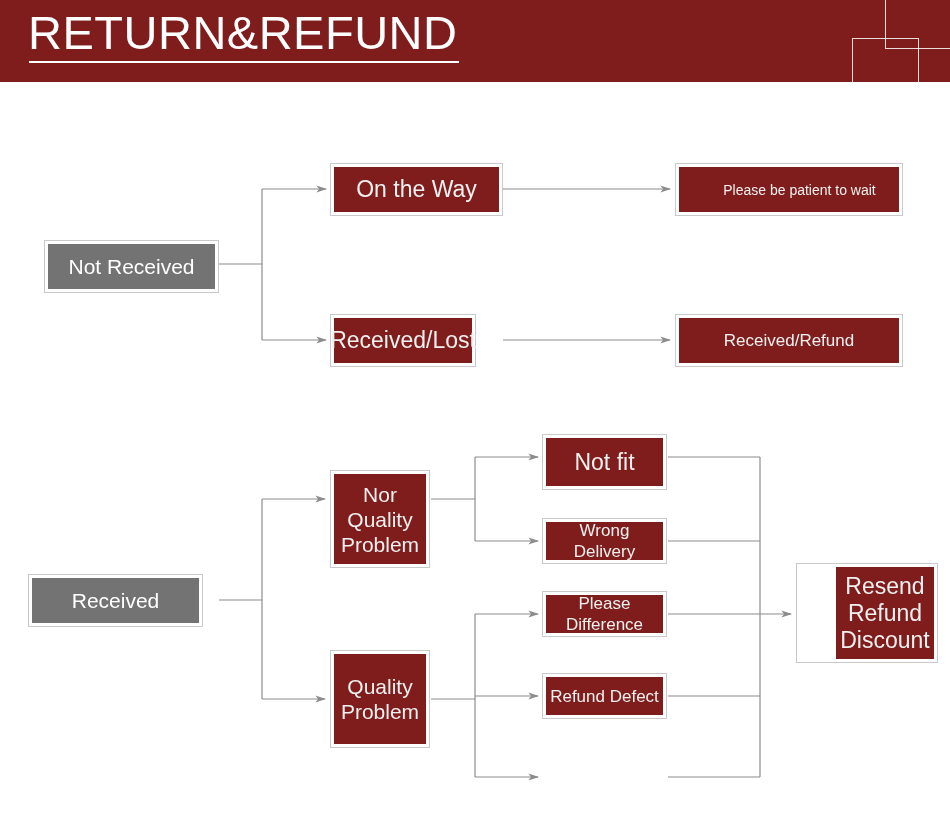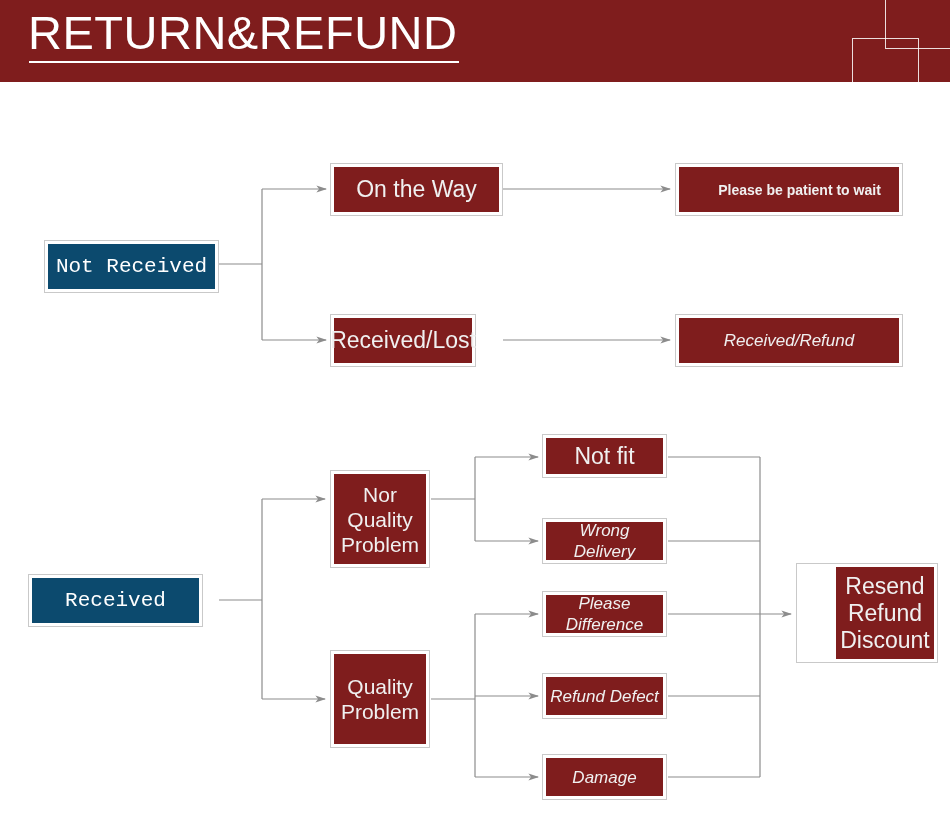--- a/index.html
+++ b/index.html
@@ -87,28 +87,27 @@
     display: flex;
     align-items: center;
     justify-content: center;
     text-align: center;
     color: #f0f0f0;
     background: #7f1d1d;
     box-sizing: border-box;
     padding: 0 4px;
   }
   .node.accent .node-inner {
-    background: #0c4a6e;
+    background: #737373;
     color: #ffffff;
-    font-family: Liberation Mono, monospace;
   }
   .txt-xl  { font-size: 23px; line-height: 27px; font-weight: 400; }
   .txt-lg  { font-size: 21px; line-height: 25px; font-weight: 400; }
-  .txt-md  { font-size: 17px; line-height: 21px; font-weight: 400; font-style: italic; }
-  .txt-sm  { font-size: 14px; line-height: 18px; font-weight: 700; padding-left: 25px; }
+  .txt-md  { font-size: 17px; line-height: 21px; font-weight: 400; }
+  .txt-sm  { font-size: 14px; line-height: 18px; font-weight: 400; padding-left: 25px; }
   .multiline { white-space: pre-line; }
 </style>
 </head>
 <body>
 
 <div id="page">
 
   <div class="header-band">
     <div class="header-title">RETURN&amp;REFUND</div>
     <div class="header-underline"></div>
@@ -195,39 +194,36 @@
       <div class="node-inner txt-lg multiline">Nor
 Quality
 Problem</div>
     </div>
 
     <div class="node" style="left:330px; top:568px; width:100px; height:98px;">
       <div class="node-inner txt-lg multiline">Quality
 Problem</div>
     </div>
 
-    <div class="node" style="left:542px; top:352px; width:125px; height:44px;">
+    <div class="node" style="left:542px; top:352px; width:125px; height:56px;">
       <div class="node-inner txt-xl">Not fit</div>
     </div>
 
     <div class="node" style="left:542px; top:436px; width:125px; height:46px;">
       <div class="node-inner txt-md">Wrong Delivery</div>
     </div>
 
     <div class="node" style="left:542px; top:509px; width:125px; height:46px;">
       <div class="node-inner txt-md">Please Difference</div>
     </div>
 
     <div class="node" style="left:542px; top:591px; width:125px; height:46px;">
       <div class="node-inner txt-md">Refund Defect</div>
     </div>
 
-    <div class="node" style="left:542px; top:672px; width:125px; height:46px;">
-      <div class="node-inner txt-md">Damage</div>
-    </div>
 
     <div class="node" style="left:796px; top:481px; width:142px; height:100px;padding-left:39px;">
       <div class="node-inner txt-xl multiline">Resend
 Refund
 Discount</div>
     </div>
 
   </div>
 </div>
 

